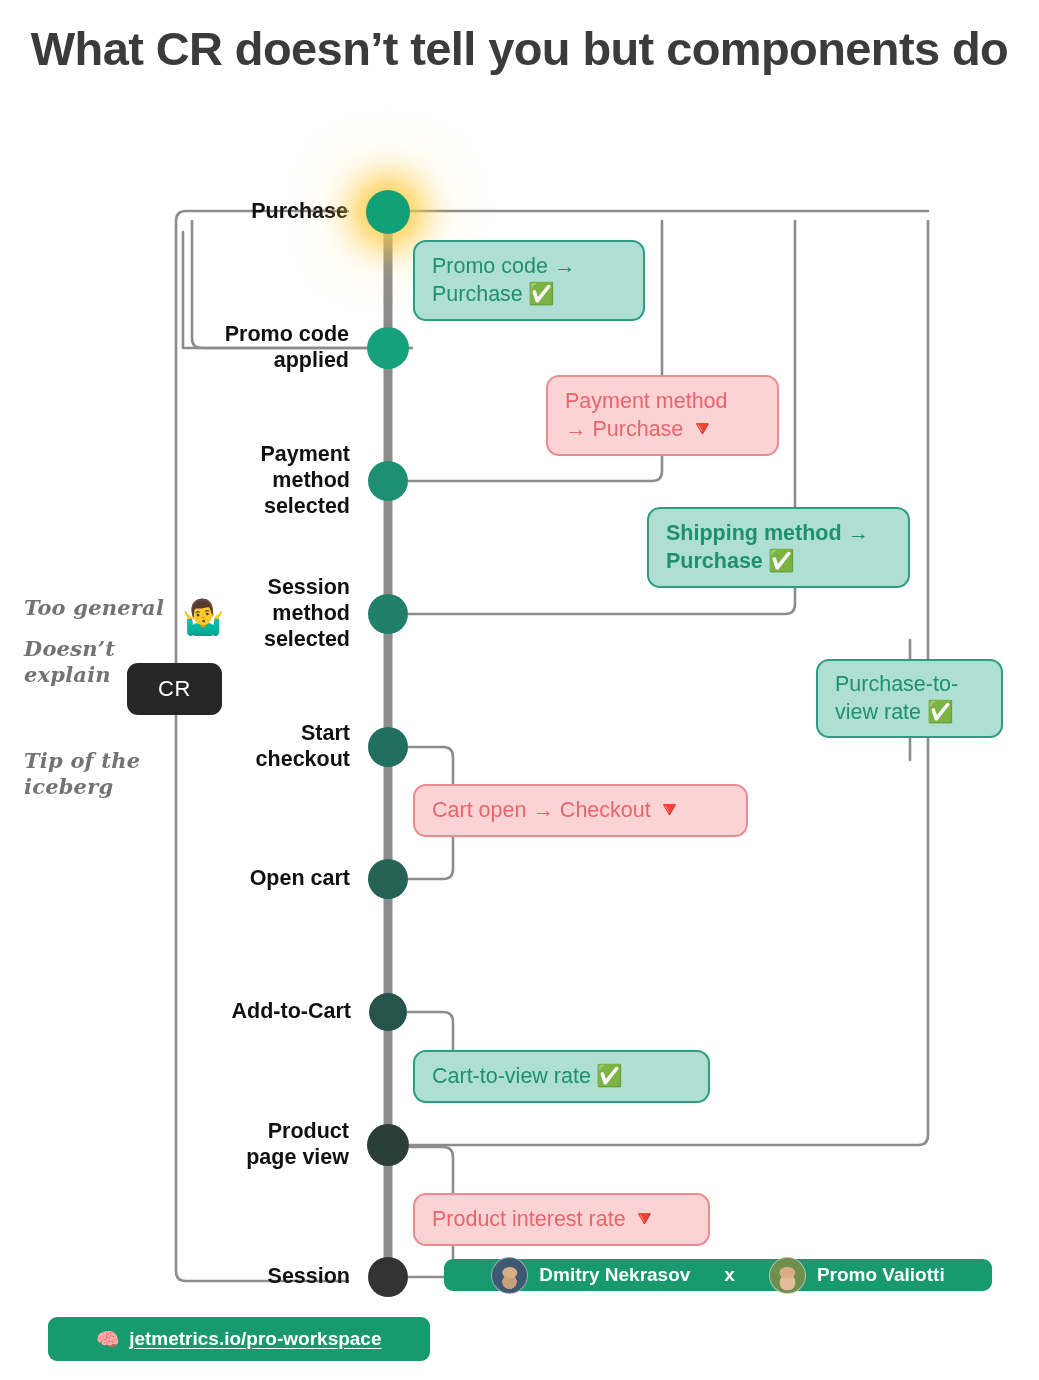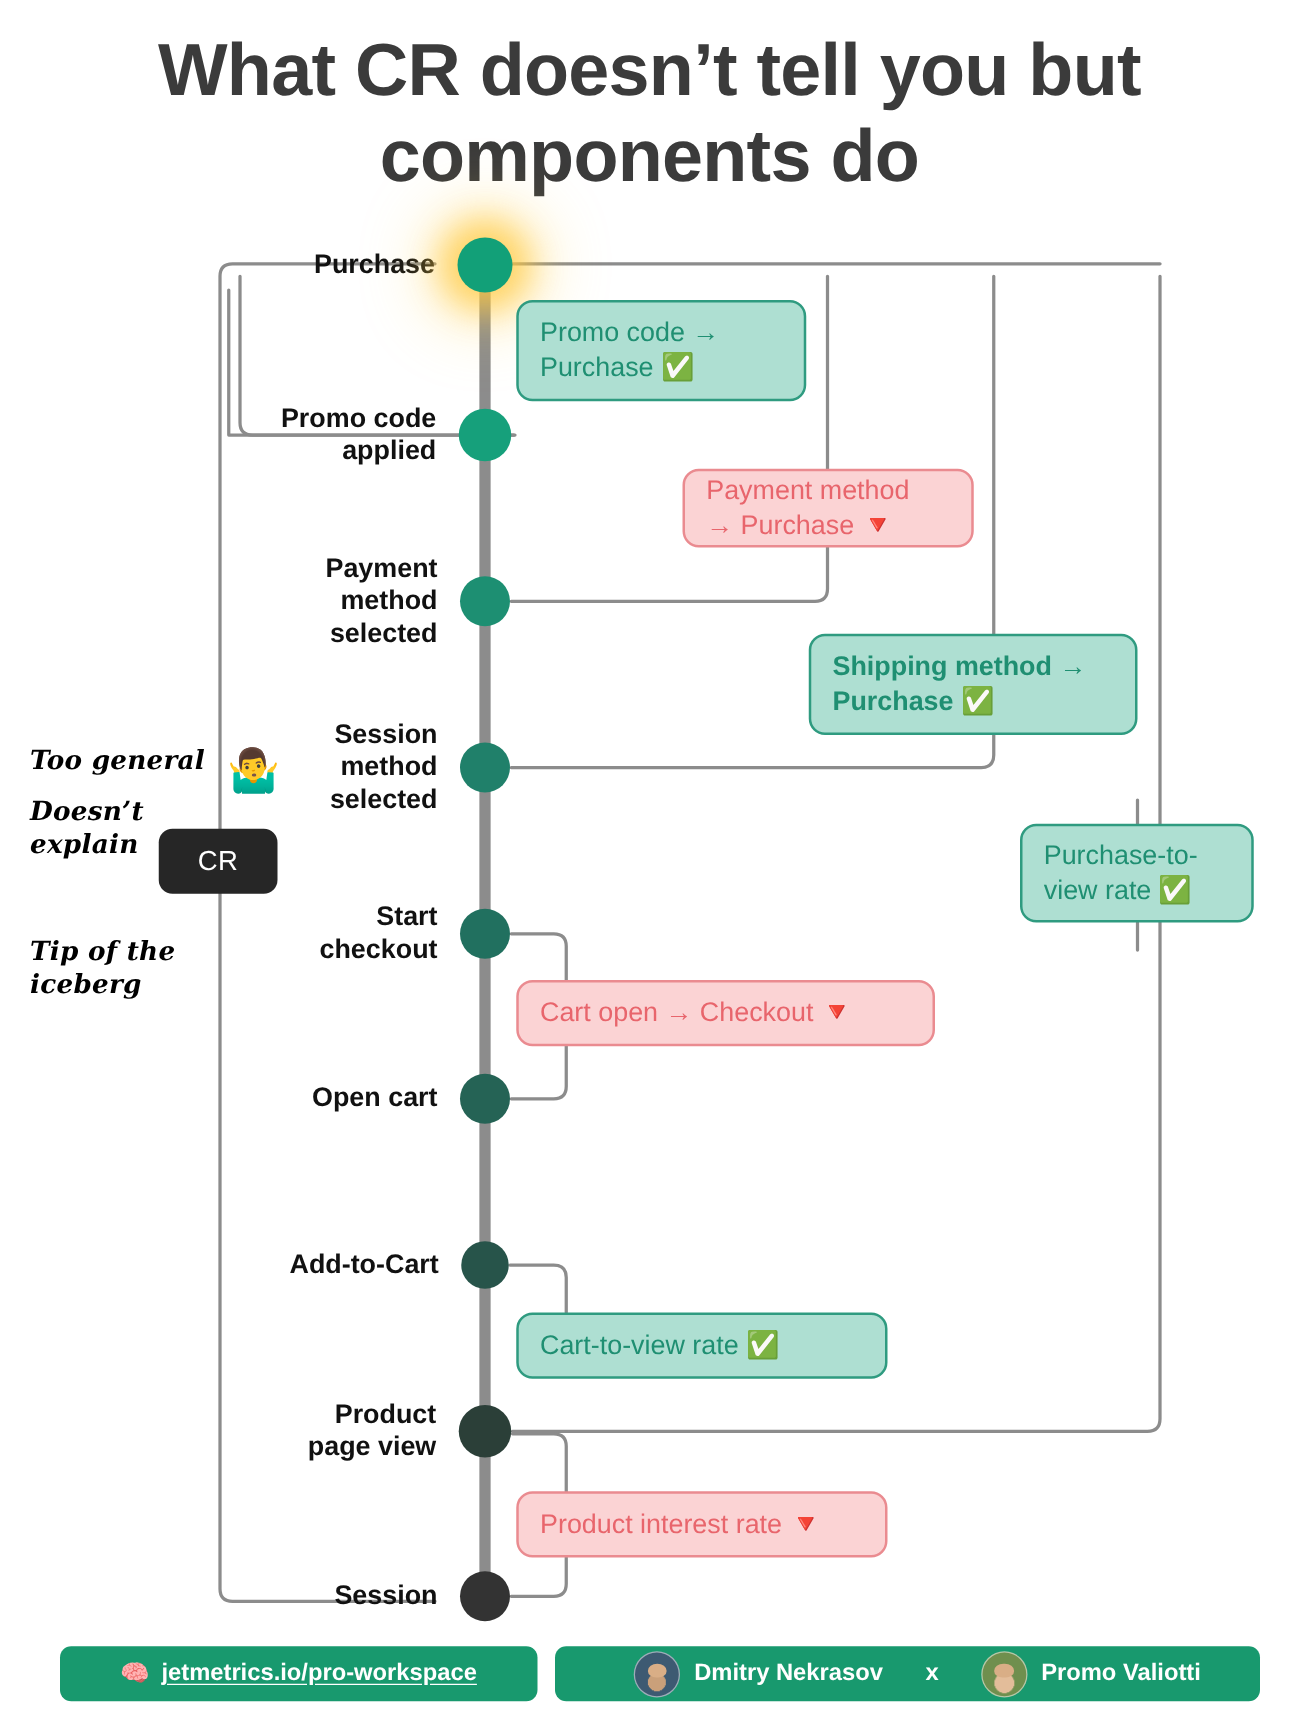--- a/index.html
+++ b/index.html
@@ -9,21 +9,21 @@
     font-family:"Liberation Sans",sans-serif;
     position:relative;overflow:hidden;
     -webkit-font-smoothing:antialiased;
   }
   #stage{position:absolute;inset:0;}
 
   
   .title{
     position:absolute;left:0;top:22px;width:1039px;
     text-align:center;
-    font-size:59px;line-height:1.17;font-weight:bold;
+    font-size:47px;line-height:1.17;font-weight:bold;
     color:#3b3b3b;letter-spacing:-0.6px;
   }
 
   
   #wires{position:absolute;left:0;top:0;width:1039px;height:1380px;pointer-events:none;}
   #wires path{fill:none;stroke:#8c8c8c;stroke-width:2.6;stroke-linecap:round;stroke-linejoin:round;}
   #wires path.spine{stroke:#8c8c8c;stroke-width:9;stroke-linecap:round;}
 
   
   .node{position:absolute;border-radius:50%;transform:translate(-50%,-50%);}
@@ -50,21 +50,21 @@
   .crbadge{
     position:absolute;background:#262626;color:#fff;
     border-radius:11px;display:flex;align-items:center;justify-content:center;
     font-size:22px;letter-spacing:.5px;
   }
   .shrug{position:absolute;font-size:34px;line-height:1;}
   .annot{
     position:absolute;
     font-family:"DejaVu Serif",serif;
     font-style:italic;font-weight:bold;
-    font-size:21px;line-height:1.25;color:#000000;
+    font-size:21px;line-height:1.25;color:#737373;
     white-space:pre-line;letter-spacing:.2px;
   }
 
   
   .fbar{
     position:absolute;background:#18996e;border-radius:9px;
     display:flex;align-items:center;justify-content:center;
     color:#fff;font-size:19px;font-weight:bold;
   }
   .flink{display:flex;align-items:center;gap:9px;}
@@ -139,21 +139,21 @@
       <div class="nodelabel" style="left: 349px; top: 1145px;">Product
 page view</div>
       <div class="node" style="left: 388px; top: 1145px; width: 42px; height: 42px; background: rgb(43, 63, 56);"></div>
       <div class="nodelabel" style="left: 350px; top: 1277px;">Session</div>
       <div class="node" style="left: 388px; top: 1277px; width: 40px; height: 40px; background: rgb(51, 51, 51);"></div>
     </div>
 
   <div id="cards">
       <div class="card good" style="left: 413px; top: 240px; width: 232px; height: 81px; white-space: pre-line;">Promo code →
 Purchase ✅</div>
-      <div class="card bad" style="left: 546px; top: 375px; width: 233px; height: 63px; white-space: pre-line;">Payment method
+      <div class="card bad" style="left: 546px; top: 375px; width: 233px; height: 81px; white-space: pre-line;">Payment method
 → Purchase 🔻</div>
       <div class="card good" style="left: 647px; top: 507px; width: 263px; height: 81px; white-space: pre-line; font-weight: bold;">Shipping method →
 Purchase ✅</div>
       <div class="card good" style="left: 816px; top: 659px; width: 187px; height: 79px; white-space: pre-line;">Purchase-to-
 view rate ✅</div>
       <div class="card bad" style="left: 413px; top: 784px; width: 335px; height: 53px; white-space: pre-line;">Cart open → Checkout 🔻</div>
       <div class="card good" style="left: 413px; top: 1050px; width: 297px; height: 53px; white-space: pre-line;">Cart-to-view rate ✅</div>
       <div class="card bad" style="left: 413px; top: 1193px; width: 297px; height: 53px; white-space: pre-line;">Product interest rate 🔻</div>
     </div>
 
@@ -166,21 +166,21 @@
   <div class="annot" style="left:24px;top:748px;">Tip of the
 iceberg</div>
 
   <div class="fbar" style="left:48px;top:1317px;width:382px;height:44px;">
     <span class="flink">
       <span>🧠</span>
       <span class="lk">jetmetrics.io/pro-workspace</span>
     </span>
   </div>
 
-  <div class="fbar" style="left:444px;top:1317px;width:548px;height:44px;gap:0;padding-left:16px;">
+  <div class="fbar" style="left:444px;top:1259px;width:548px;height:32px;gap:0;">
     <span class="person">
       <span class="avatar a1">
           <i></i>
         </span>
       <span>Dmitry Nekrasov</span>
     </span>
     <span class="xsep" style="margin:0 34px;">x</span>
     <span class="person">
       <span class="avatar a2">
           <i></i>

